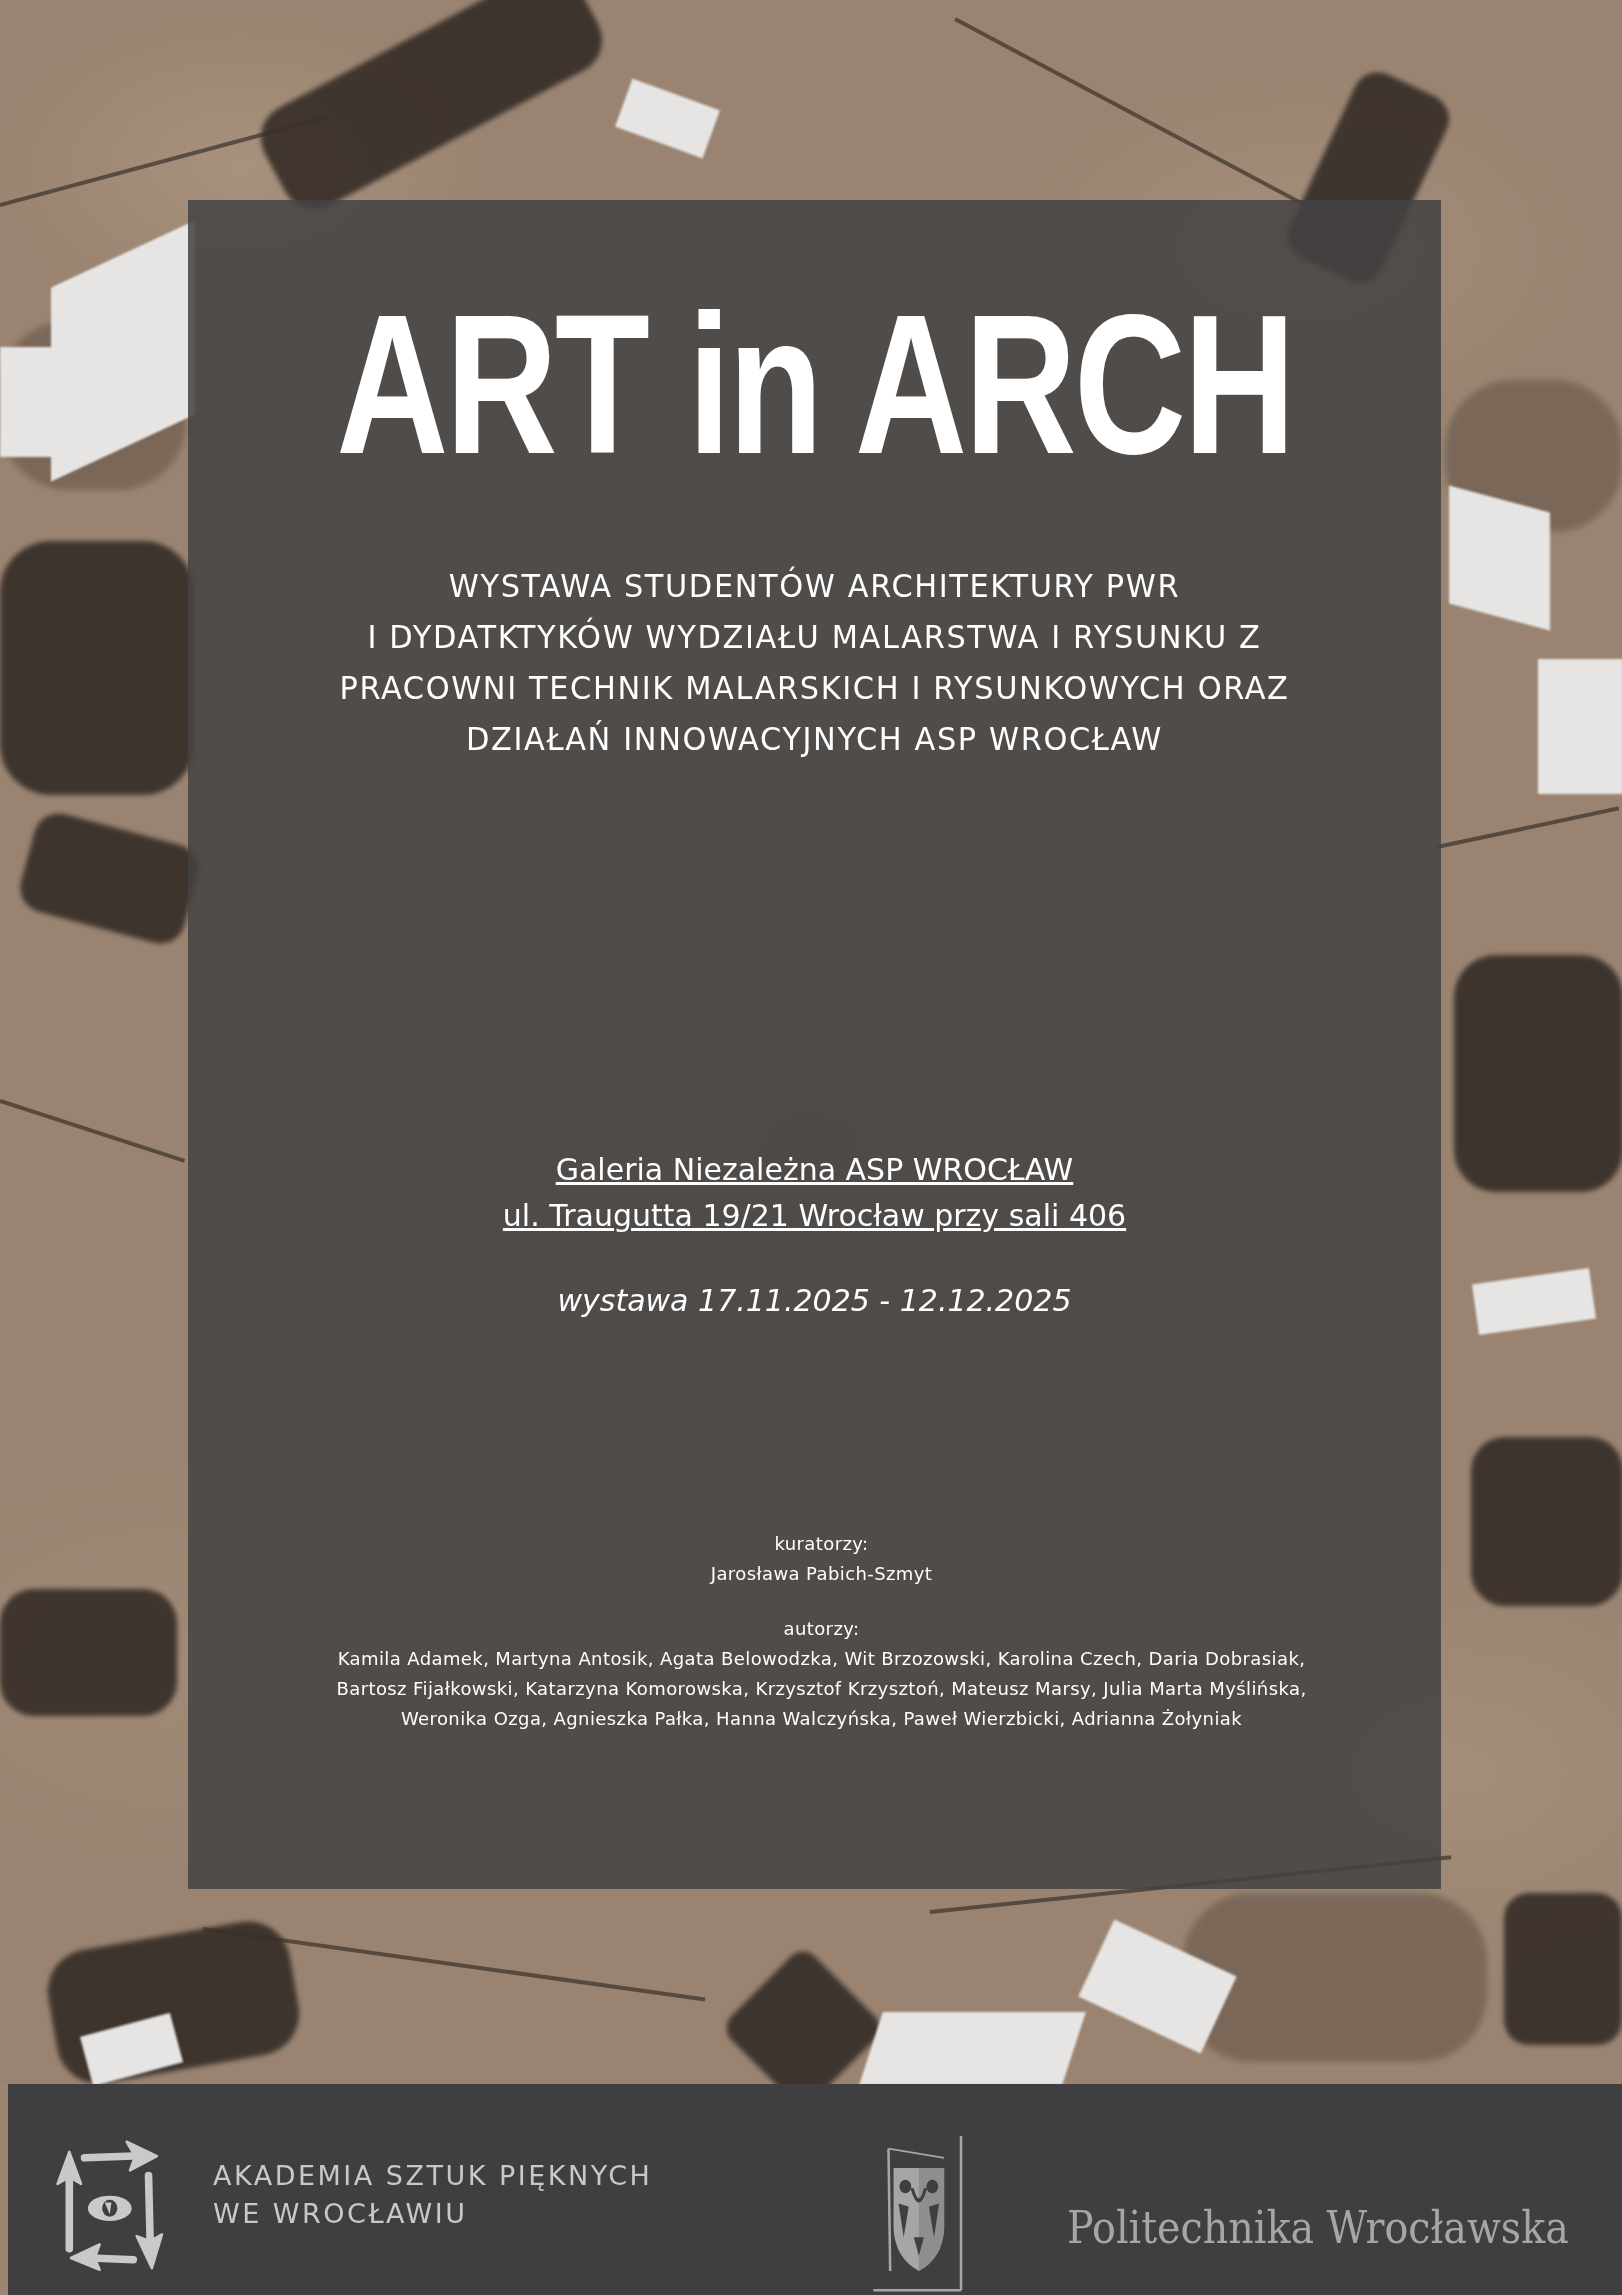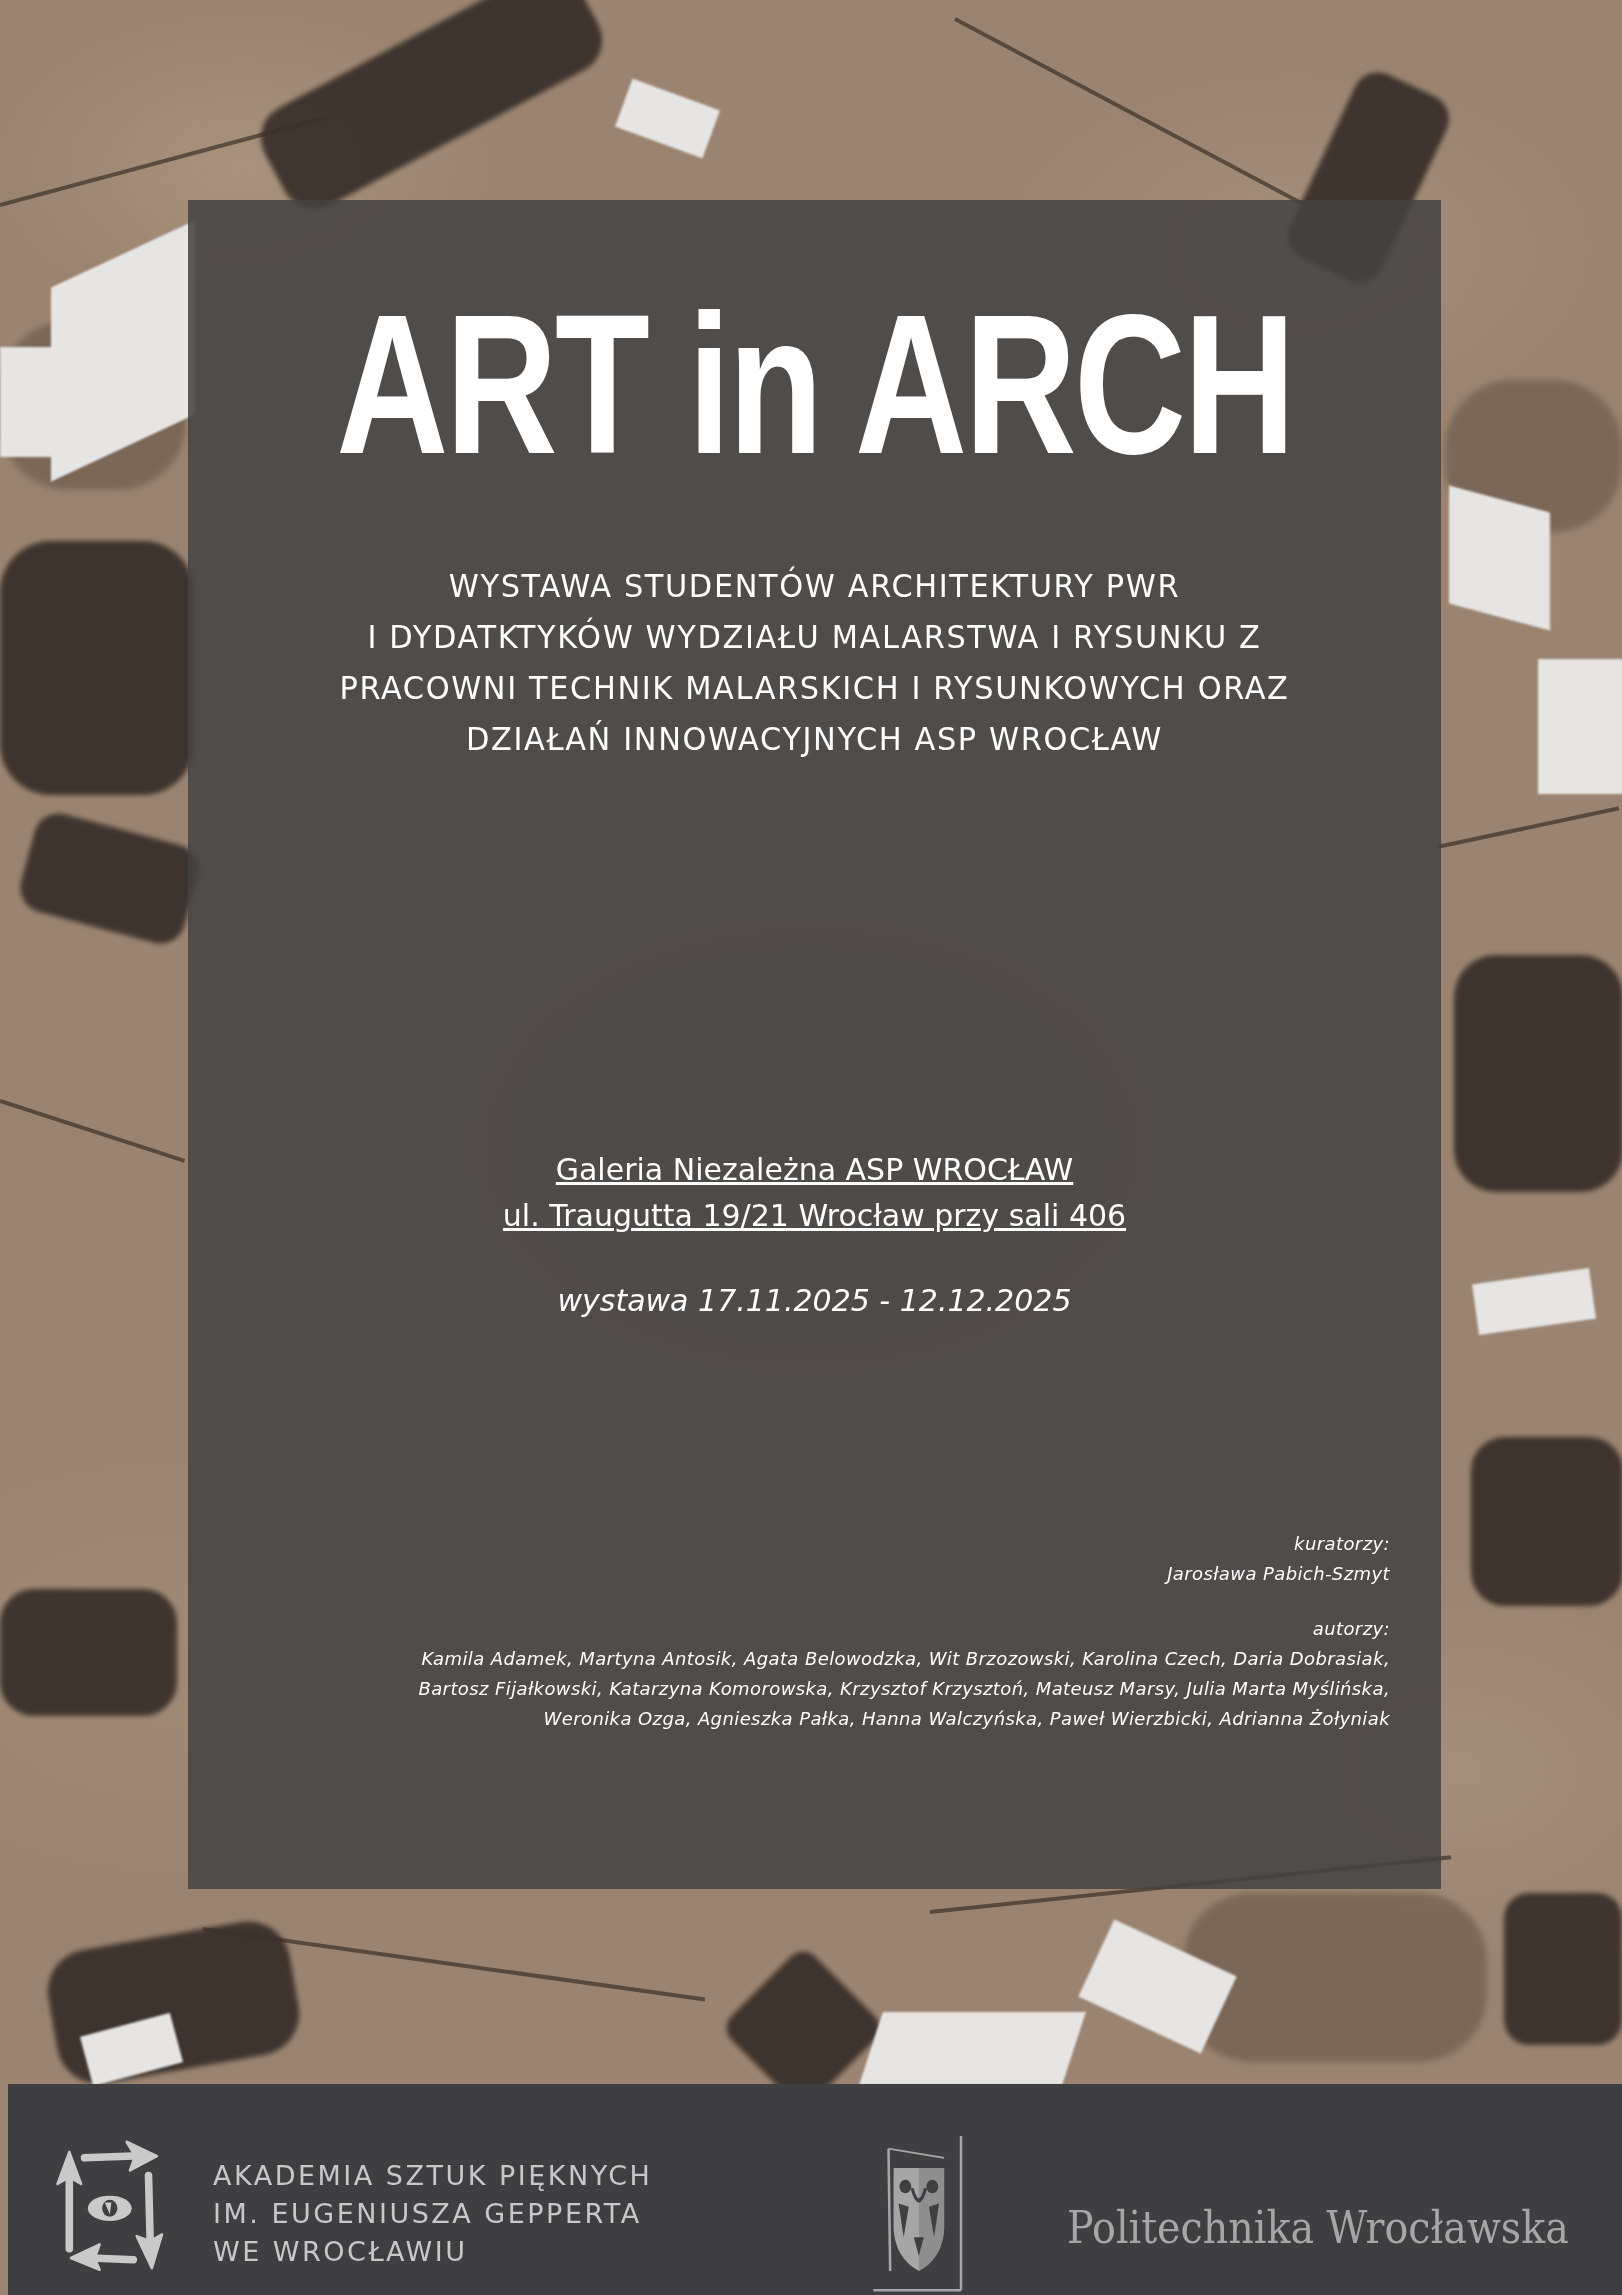--- a/index.html
+++ b/index.html
@@ -56,23 +56,23 @@
       font-family: "DejaVu Sans", sans-serif;
       font-size: 30px; line-height: 46px; text-decoration: underline;
     }
     .dates {
       position: absolute; left: 0; right: 0; top: 1080px;
       font-family: "DejaVu Sans", sans-serif;
       font-size: 30px; line-height: 42px; font-style: italic;
     }
     .credits {
       position: absolute; left: 65px; right: 51px; top: 1329px;
-      text-align: right;
-      font-family: "DejaVu Sans", sans-serif;
-      font-size: 18px; line-height: 30px; letter-spacing: 0.4px; font-style: italic;
+      text-align: center;
+      font-family: "DejaVu Sans", sans-serif;
+      font-size: 18px; line-height: 30px; letter-spacing: 0.4px;
     }
     .credits .block + .block { margin-top: 25px; }
     .credits div { white-space: nowrap; }
 
     
     .footer {
       position: absolute; left: 8px; top: 2084px; width: 1623px; height: 212px;
       background: #3f3e40;
     }
     .asp-logo { position: absolute; left: 41px; top: 51px; width: 135px; height: 139px; }
@@ -176,21 +176,20 @@
       <line x1="24" y1="135" x2="24" y2="48" stroke-width="9"></line>
       <polygon points="10,58 24,20 38,58 24,50" stroke-width="3"></polygon>
 
       <ellipse cx="72" cy="87" rx="26" ry="15" stroke-width="0"></ellipse>
       <ellipse cx="72" cy="87" rx="9" ry="10" fill="#3f3e40" stroke-width="0"></ellipse>
       <polygon points="66,80 74,80 72,94" fill="#c9c9c9" stroke-width="0"></polygon>
     </g>
   </svg>
   <div class="asp-text">
     <div>AKADEMIA SZTUK PIĘKNYCH</div>
-    <div>IM. EUGENIUSZA GEPPERTA</div>
     <div>WE WROCŁAWIU</div>
   </div>
 
   <svg class="pwr-logo" viewBox="0 0 106 185">
     <g fill="none" stroke="#a6a6a6">
       <line x1="104" y1="0" x2="104" y2="183" stroke-width="3"></line>
       <line x1="0" y1="183" x2="104" y2="183" stroke-width="3"></line>
       <path d="M18 15 L20 160" stroke-width="3"></path>
       <path d="M18 15 L84 26" stroke-width="2"></path>
     </g>

